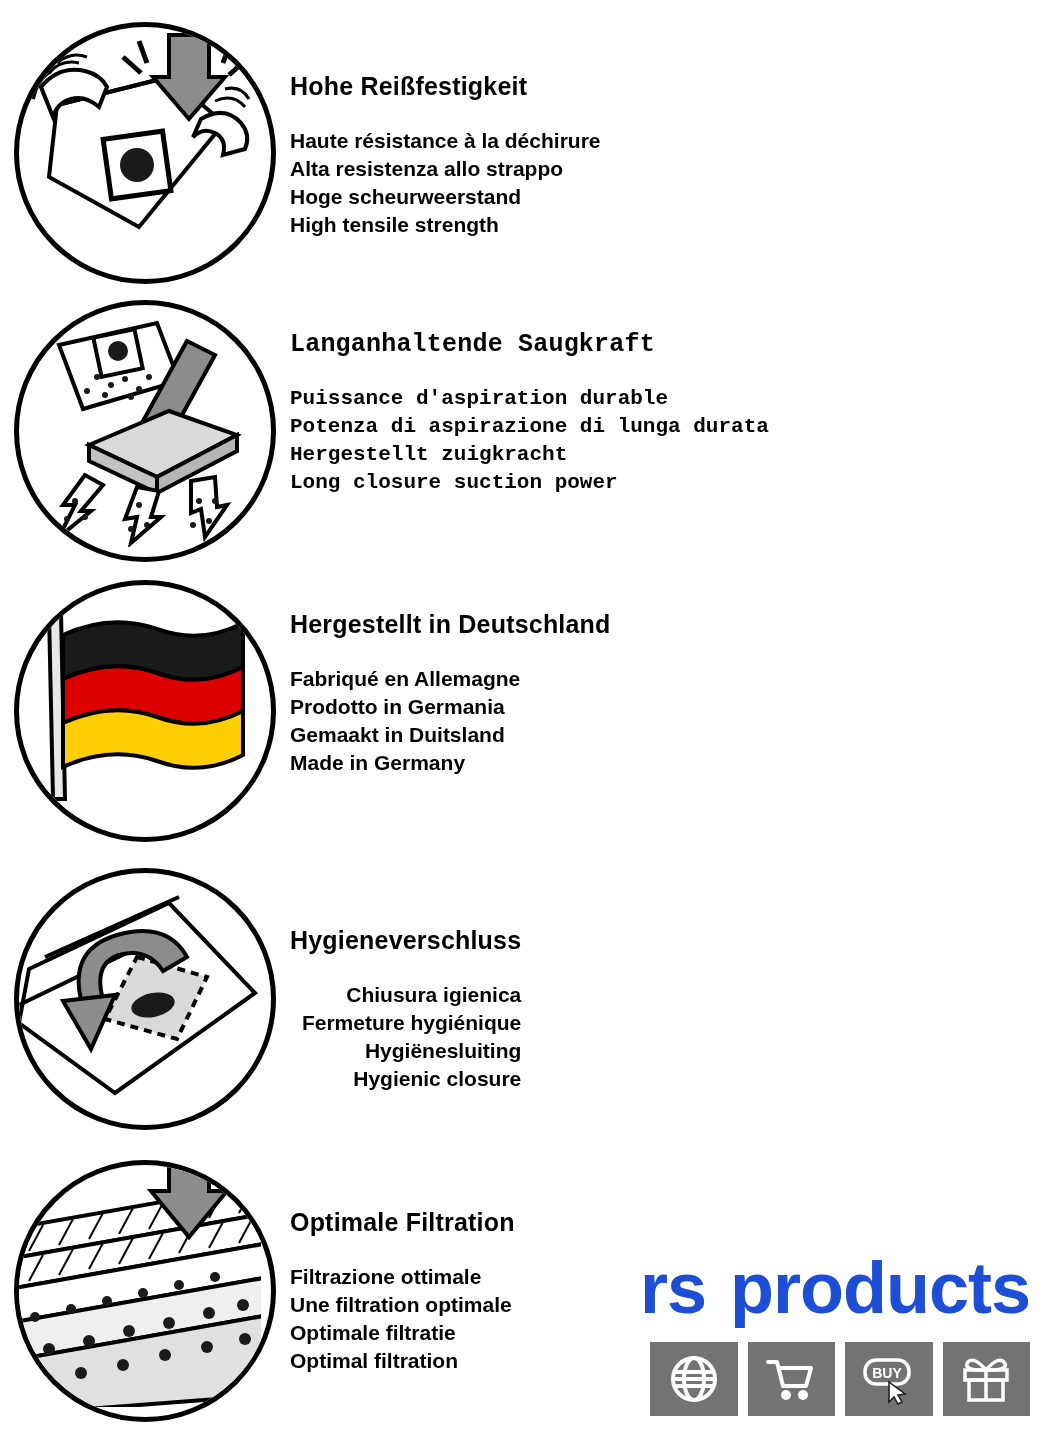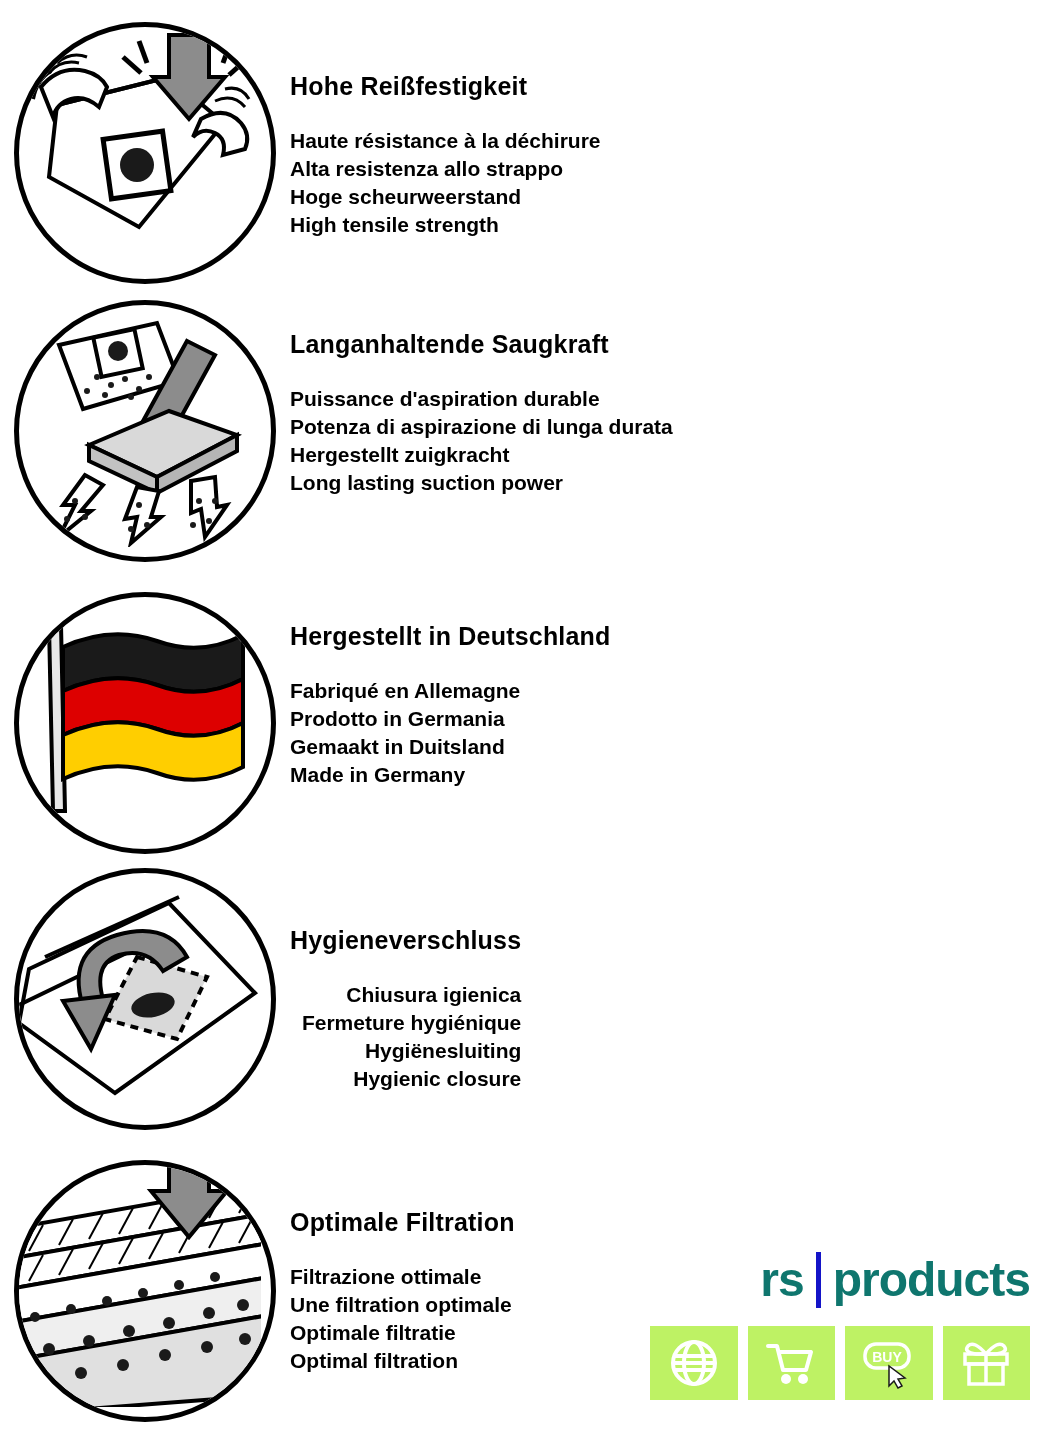--- a/index.html
+++ b/index.html
@@ -57,42 +57,42 @@
   .feat-line {
     font-size: 21px;
     font-weight: bold;
     line-height: 1.33;
     margin: 0;
     white-space: nowrap;
   }
   
   #row-0 { top: 22px; }
   #row-1 { top: 300px; }
-  #row-2 { top: 592px; }
+  #row-2 { top: 580px; }
   #row-3 { top: 868px; }
   #row-4 { top: 1160px; }
 
   #row-0 .text-col { padding-top: 50px; }
-  #row-1 .text-col { padding-top: 30px; }
+  #row-1 .text-col { padding-top: 30px; font-family: Liberation Mono, monospace; }
   #row-2 .text-col { padding-top: 30px; }
   #row-3 .text-col { padding-top: 58px; text-align: right; }
   #row-4 .text-col { padding-top: 48px; }
 
   
   .brand-block {
     position: absolute;
     right: 10px;
     top: 1252px;
     width: 380px;
     text-align: right;
   }
   .brand-word {
-    font-size: 48px;
+    font-size: 72px;
     font-weight: bold;
-    color: #0f766e;
+    color: #1d4ed8;
     line-height: 1;
     letter-spacing: -1px;
     white-space: nowrap;
     display: flex;
     align-items: center;
     justify-content: flex-end;
   }
   .brand-bar {
     display: inline-block;
     width: 5px;
@@ -103,21 +103,21 @@
   }
   .brand-icons {
     margin-top: 18px;
     display: flex;
     justify-content: flex-end;
     gap: 10px;
   }
   .brand-icon {
     width: 92px;
     height: 74px;
-    background: #bef264;
+    background: #737373;
     display: flex;
     align-items: center;
     justify-content: center;
   }
 </style>
 </head>
 <body>
 
 <div class="sheet">
 
@@ -200,21 +200,21 @@
               <circle cx="196" cy="196" r="3"></circle>
           </g>
         </svg>
       </div>
     </div>
     <div class="text-col">
       <p class="feat-title">Langanhaltende Saugkraft</p>
       <p class="feat-line">Puissance d'aspiration durable</p>
       <p class="feat-line">Potenza di aspirazione di lunga durata</p>
       <p class="feat-line">Hergestellt zuigkracht</p>
-      <p class="feat-line">Long lasting suction power</p>
+      <p class="feat-line">Long closure suction power</p>
     </div>
   </div>
 
   <div class="feature-row" id="row-2">
     <div class="icon-wrap">
       <div class="icon-circle">
         <svg width="242" height="242" viewBox="0 0 242 242">
 
           <path d="M30 28 L42 28 L46 214 L34 214 Z" fill="#e8e8e8" stroke="#000" stroke-width="4"></path>
           <circle cx="36" cy="24" r="8" fill="#e8e8e8" stroke="#000" stroke-width="4"></circle>

